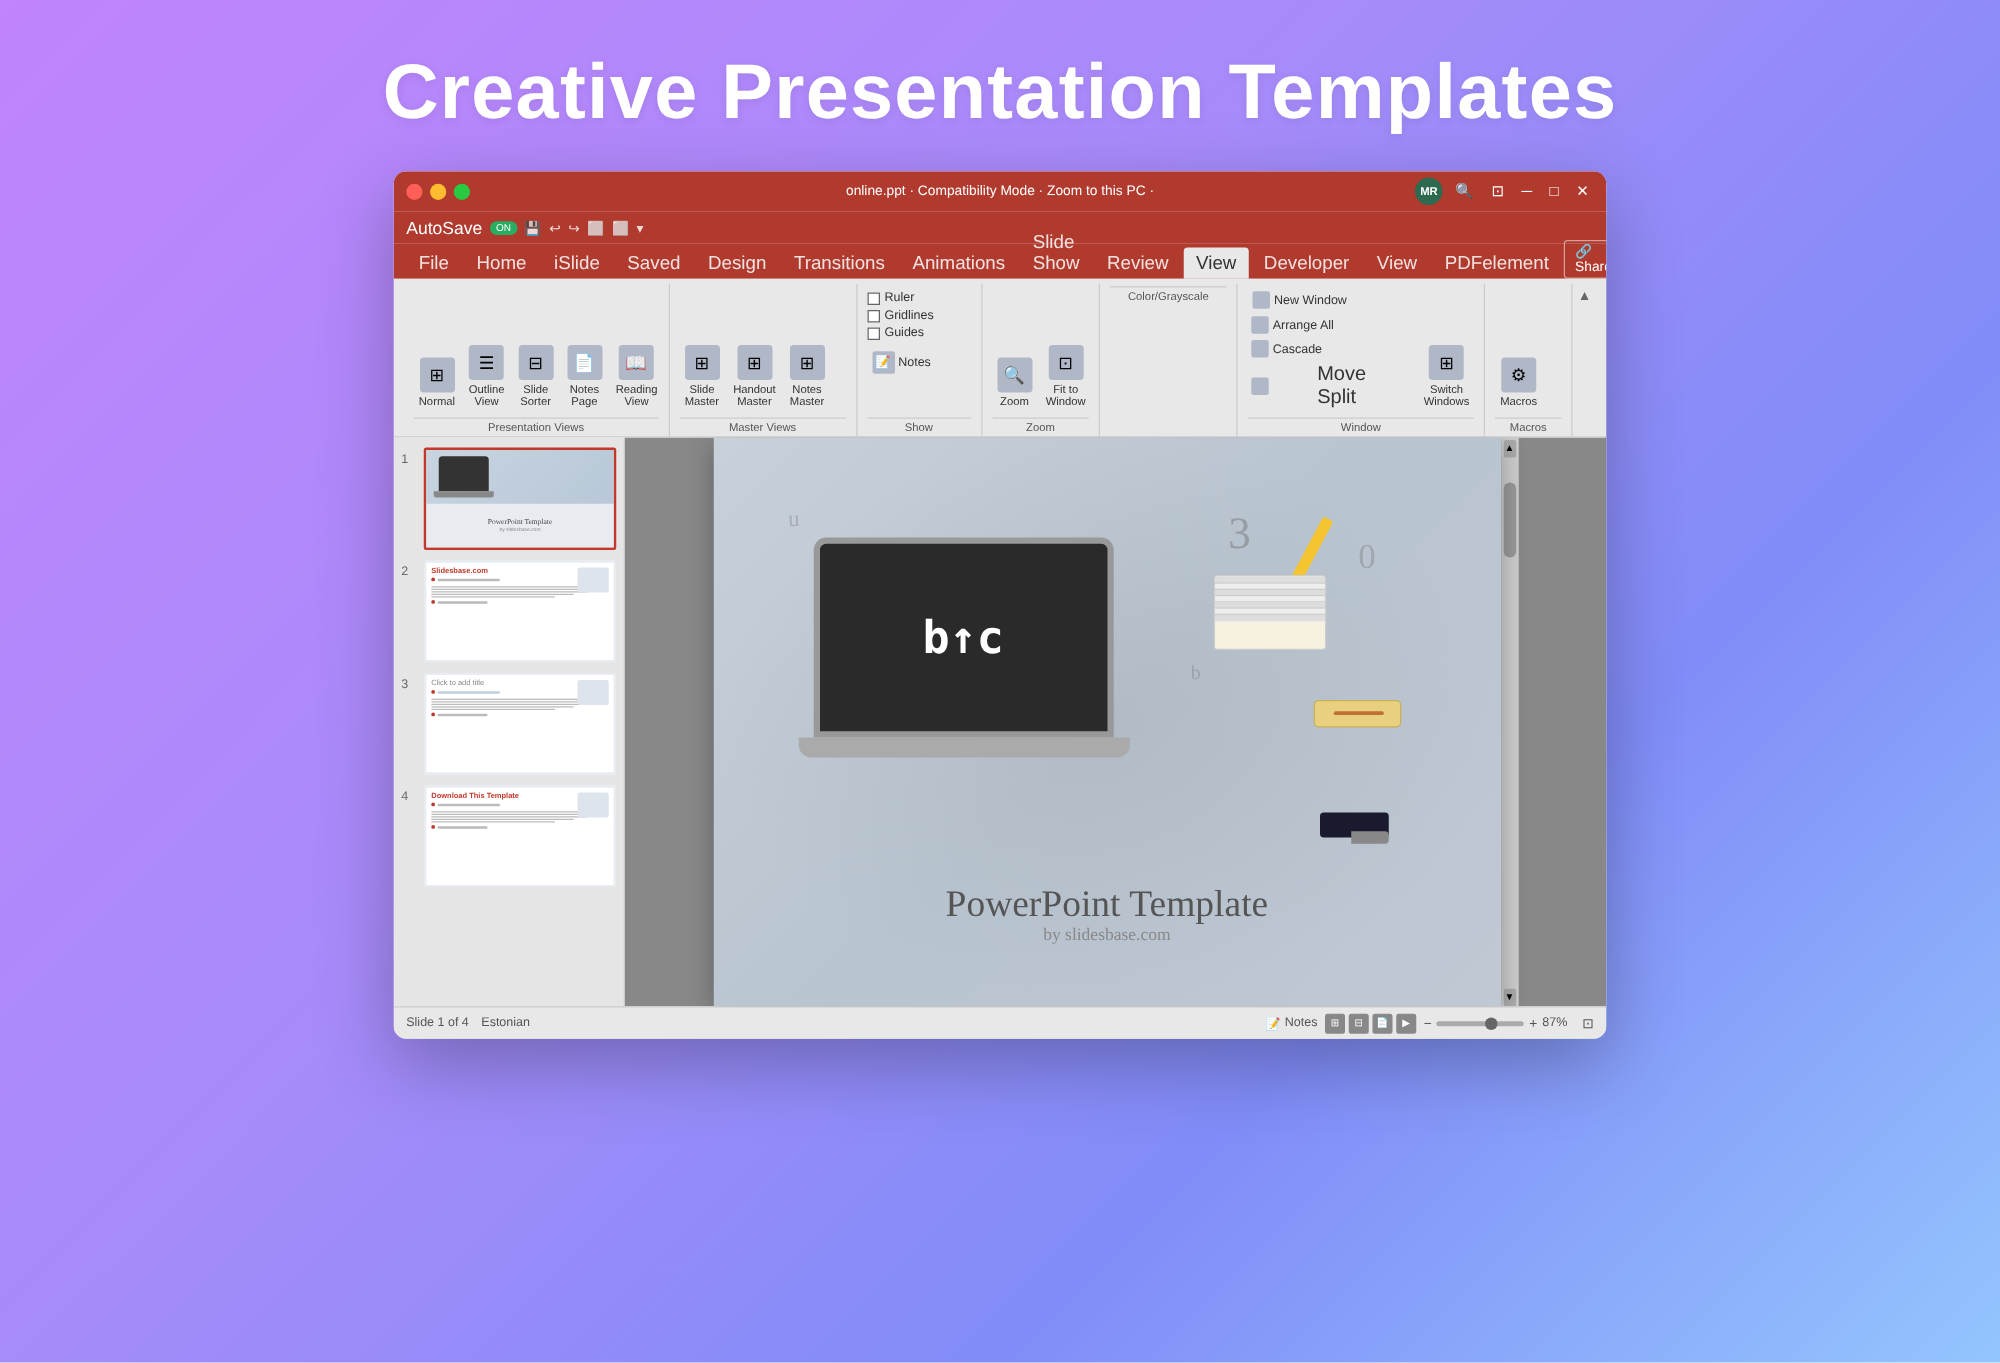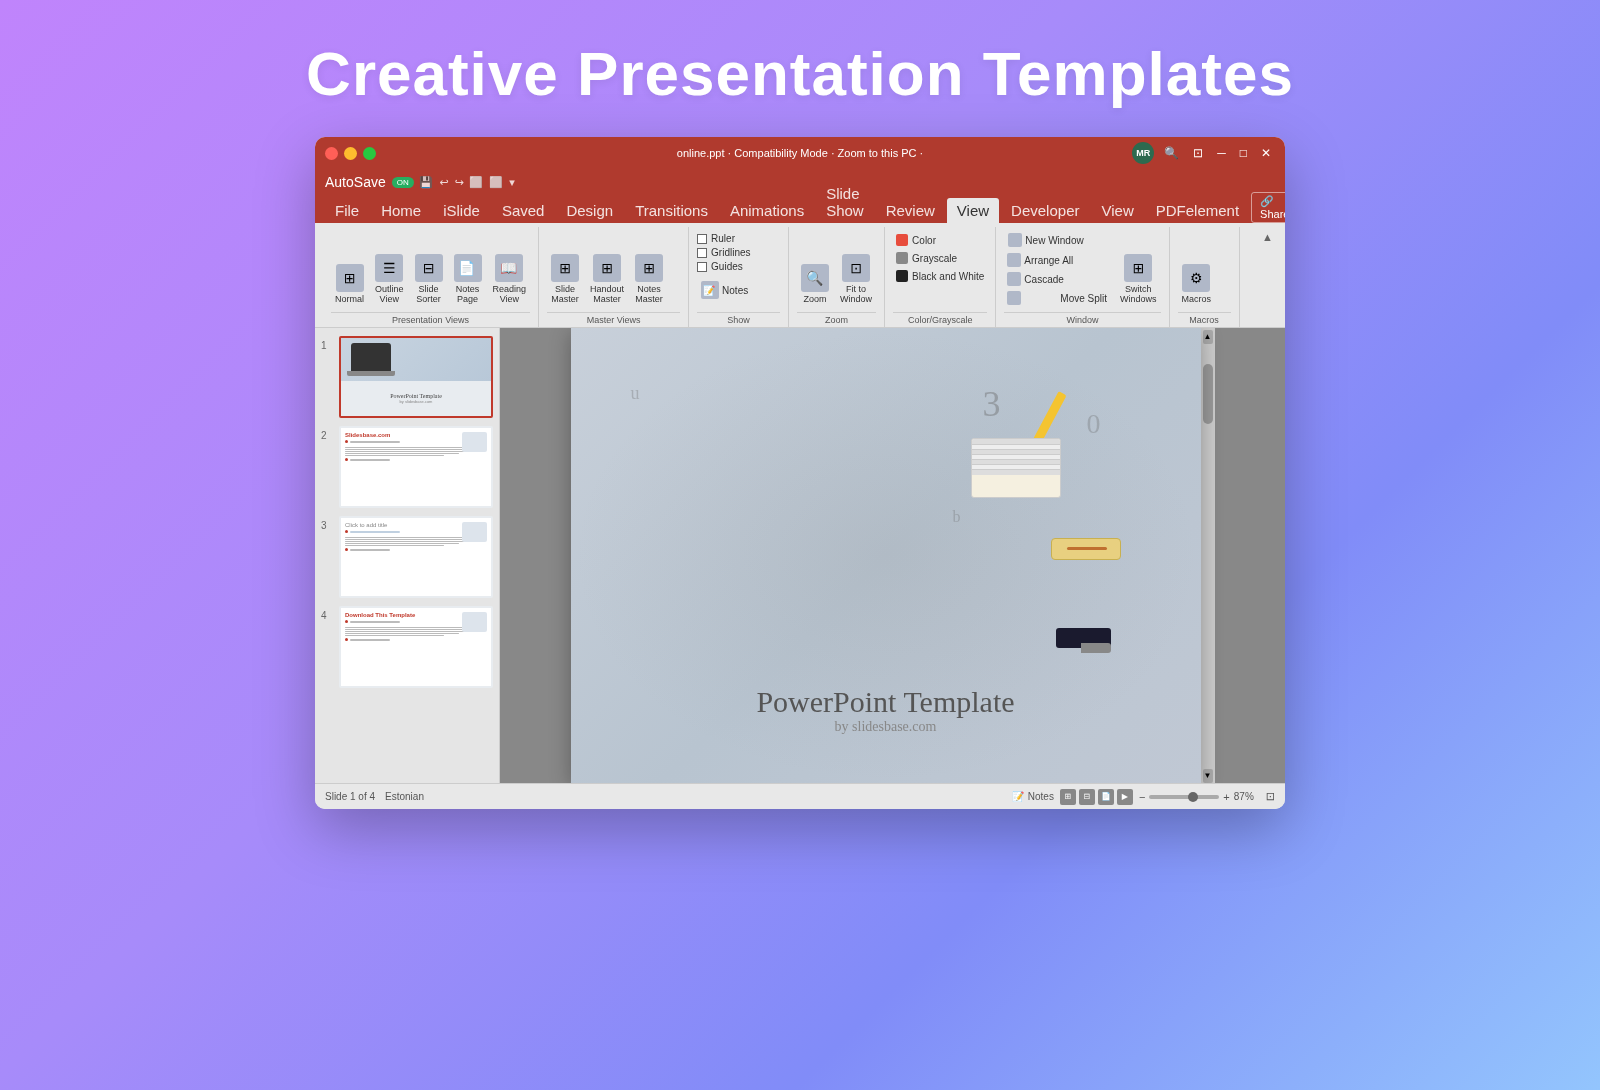--- a/index.html
+++ b/index.html
@@ -537,55 +537,41 @@
         </div>
         <div class="rb-btn">
           <div class="rb-btn-icon" style="background:#b0b8c8;">⊡</div>
           <span class="rb-btn-label">Fit to<br>Window</span>
         </div>
       </div>
       <div class="ribbon-group-label">Zoom</div>
     </div>
 
     <div class="ribbon-group" style="min-width:110px;">
-      <div class="ribbon-group-buttons" style="flex-direction:column; align-items:flex-start; padding-top:6px; gap:4px;">
-        <div class="color-btn">
-          <div class="color-swatch" style="background:#e74c3c;"></div>
-          <span>Color</span>
-        </div>
-        <div class="color-btn">
-          <div class="color-swatch" style="background:#888;"></div>
-          <span>Grayscale</span>
-        </div>
-        <div class="color-btn">
-          <div class="color-swatch" style="background:#222;"></div>
-          <span>Black and White</span>
-        </div>
-      </div>
       <div class="ribbon-group-label">Color/Grayscale</div>
     </div>
 
     <div class="ribbon-group" style="min-width:130px;">
       <div class="ribbon-group-buttons" style="gap:6px;">
         <div style="display:flex;flex-direction:column;gap:3px;padding-top:4px;">
           <div class="rb-btn-sm">
             <div style="width:14px;height:14px;background:#b0b8c8;border-radius:2px;"></div>
             <span style="font-size:10px;">New Window</span>
           </div>
           <div class="arrange-btn">
             <div style="width:14px;height:14px;background:#b0b8c8;border-radius:2px;"></div>
             <span style="font-size:10px;">Arrange All</span>
           </div>
           <div class="arrange-btn">
             <div style="width:14px;height:14px;background:#b0b8c8;border-radius:2px;"></div>
             <span style="font-size:10px;">Cascade</span>
           </div>
           <div class="arrange-btn">
             <div style="width:14px;height:14px;background:#b0b8c8;border-radius:2px;"></div>
-            <span style="font-size:10px;margin-left:36px;">Move Split</span>
+            <span style="font-size:16px;margin-left:36px;">Move Split</span>
           </div>
         </div>
         <div class="rb-btn">
           <div class="rb-btn-icon" style="background:#b0b8c8;">⊞</div>
           <span class="rb-btn-label">Switch<br>Windows</span>
         </div>
       </div>
       <div class="ribbon-group-label">Window</div>
     </div>
 
@@ -697,20 +683,26 @@
         </div>
       </div>
 
     </div>
 
     <div class="canvas-area">
       <div class="slide-canvas">
 
         <div class="map-bg"></div>
 
+        <div style="position:absolute;left:80px;top:80px;z-index:2;">
+          <div style="width:240px;height:160px;background:#2a2a2a;border-radius:10px 10px 0 0;border:5px solid #999;display:flex;align-items:center;justify-content:center;">
+            <span style="color:white;font-size:36px;font-family:monospace;font-weight:bold;">b↑c</span>
+          </div>
+          <div style="width:265px;height:16px;background:#aaa;border-radius:0 0 10px 10px;margin-left:-12px;margin-top:0;"></div>
+        </div>
 
         <div style="position:absolute;right:155px;top:60px;width:9px;height:90px;background:linear-gradient(to bottom,#f4c431 85%,#e88 90%,#ffa 95%);transform:rotate(28deg);border-radius:2px 2px 0 0;z-index:3;"></div>
 
         <div style="position:absolute;right:140px;top:110px;z-index:3;">
           <div style="width:90px;height:60px;background:#f5f0e0;border-radius:3px;border:1px solid #ccc;overflow:hidden;">
             <div style="width:100%;height:6px;background:#ddd;border-bottom:1px solid #ccc;"></div>
             <div style="width:100%;height:5px;background:#eee;border-bottom:1px solid #ccc;"></div>
             <div style="width:100%;height:5px;background:#ddd;border-bottom:1px solid #ccc;"></div>
             <div style="width:100%;height:5px;background:#eee;border-bottom:1px solid #ccc;"></div>
             <div style="width:100%;height:5px;background:#ddd;border-bottom:1px solid #ccc;"></div>

